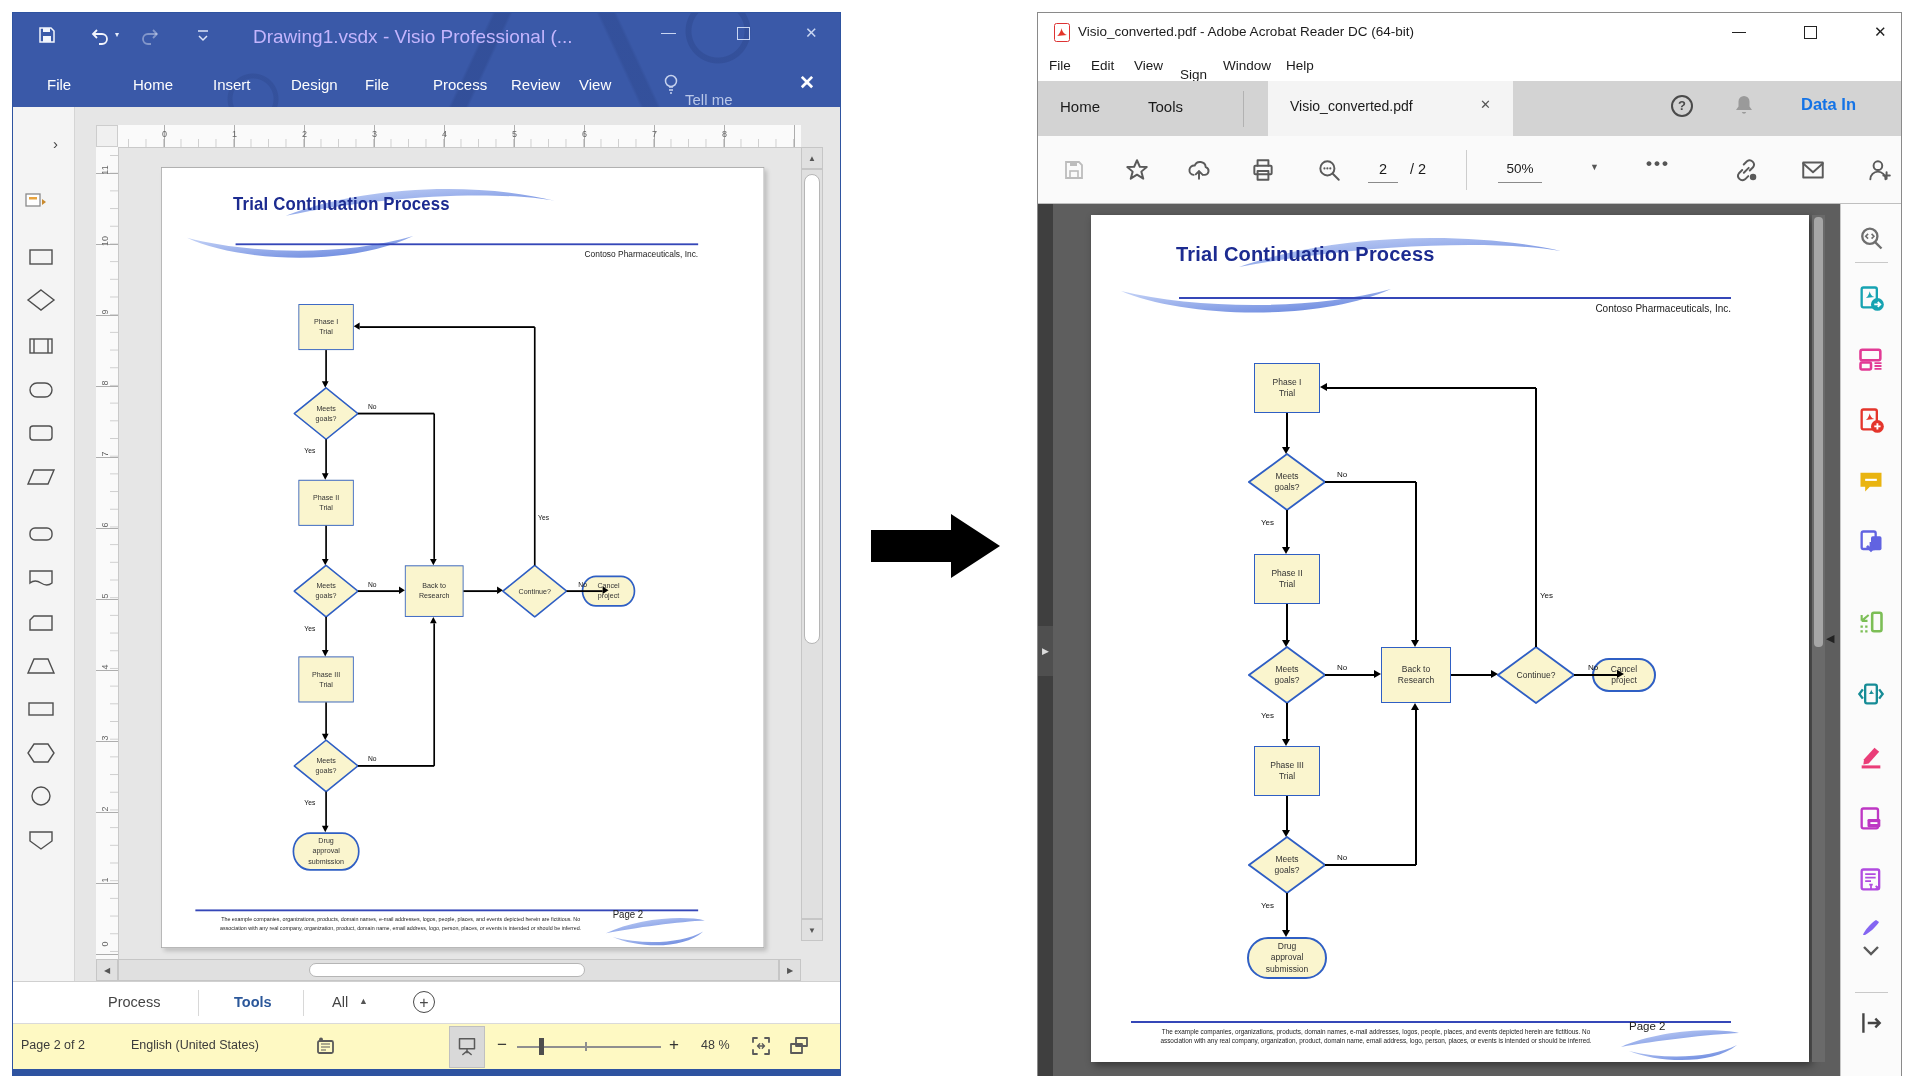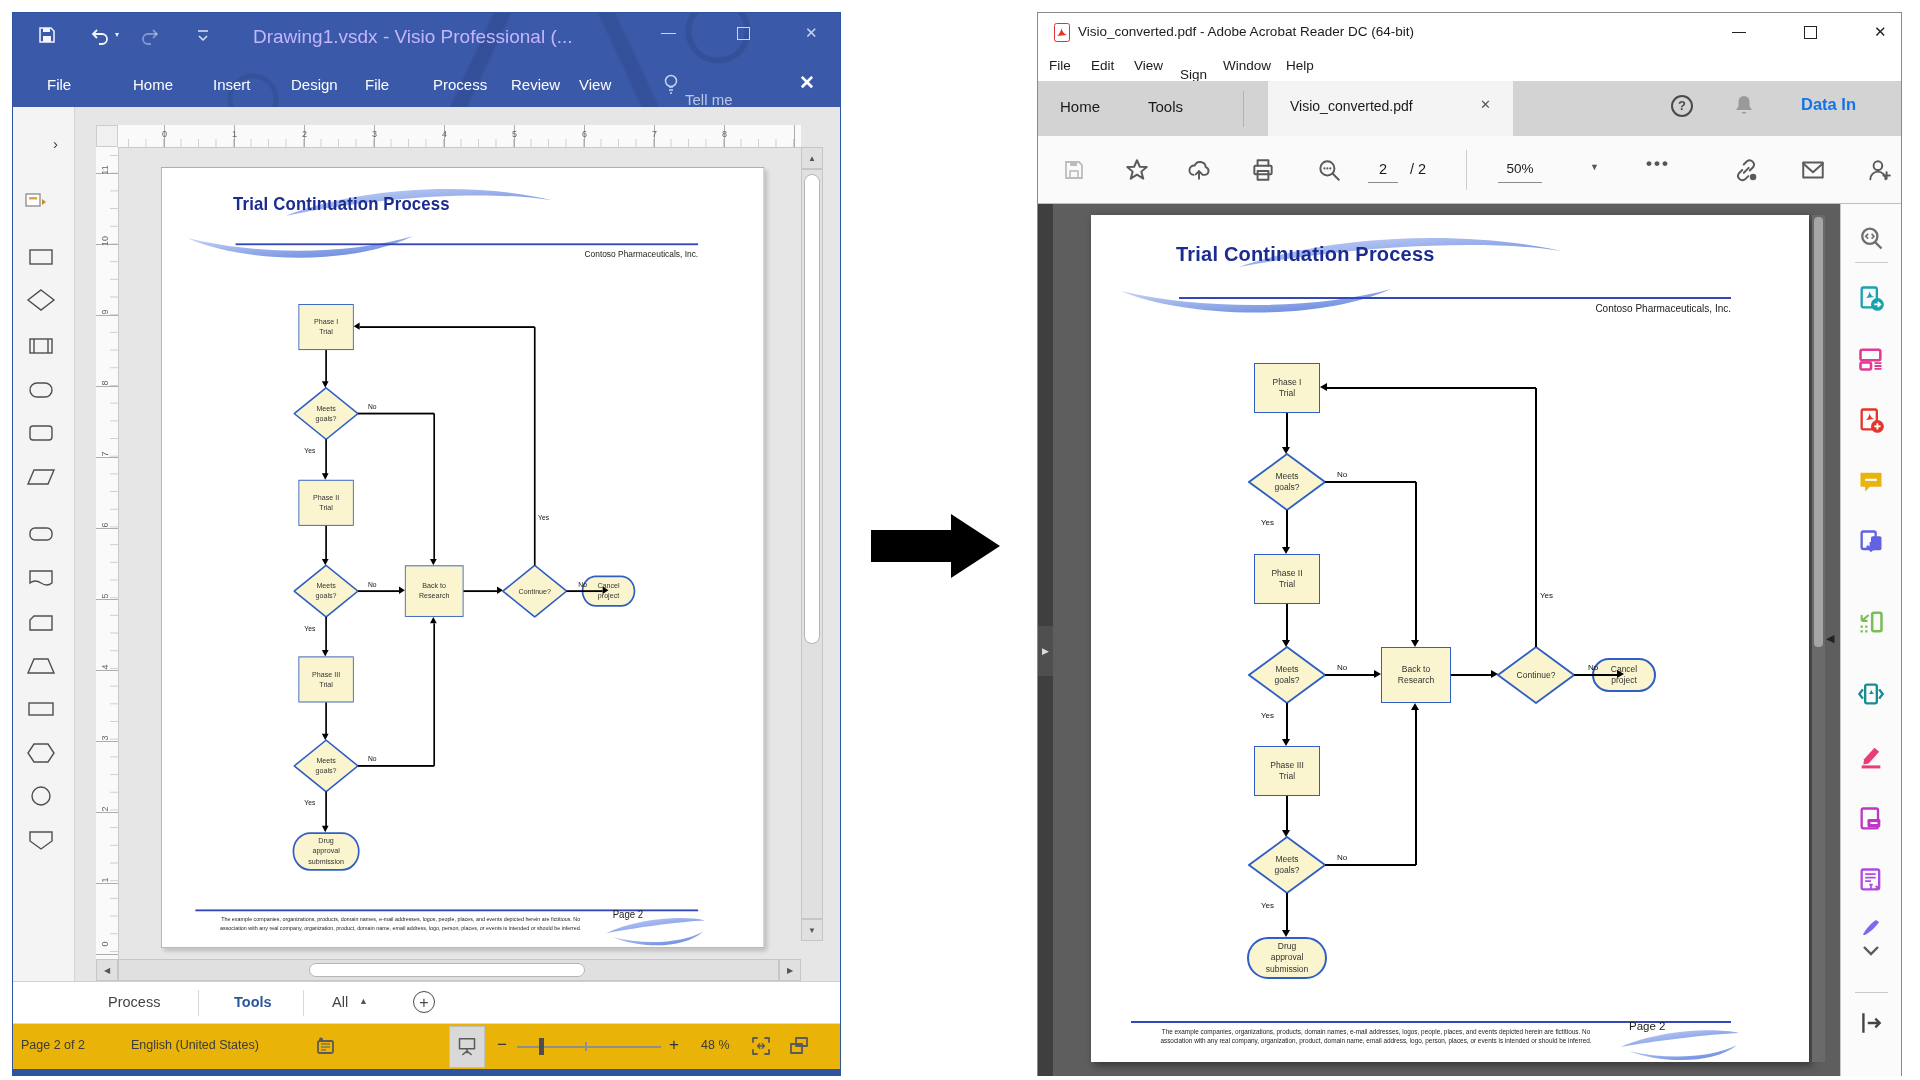--- a/index.html
+++ b/index.html
@@ -312,21 +312,21 @@
   <div class="a" style="left:0;top:968px;width:827px;height:42px;background:#FFF;border-top:1px solid #D0D0D0">
     <span class="a" style="left:95px;top:12px;font-size:14.5px;color:#444">Process</span>
     <span class="a" style="left:185px;top:8px;width:1px;height:26px;background:#D8D8D8"></span>
     <span class="a" style="left:221px;top:12px;font-size:14.5px;font-weight:bold;color:#2B579A">Tools</span>
     <span class="a" style="left:290px;top:8px;width:1px;height:26px;background:#D8D8D8"></span>
     <span class="a" style="left:319px;top:12px;font-size:14.5px;color:#444">All</span>
     <span class="a" style="left:346px;top:14px;font-size:9px;color:#555">▲</span>
     <div class="a" style="left:400px;top:9px;width:22px;height:22px;border:1.5px solid #4A4A4A;border-radius:50%;color:#4A4A4A;font-size:16px;line-height:21px;text-align:center;box-sizing:border-box">+</div>
   </div>
 
-  <div class="a" style="left:0;top:1010px;width:827px;height:46px;background:#eab308;border-top:1px solid #DADADA;font-size:12.5px;color:#3B3B3B">
+  <div class="a" style="left:0;top:1010px;width:827px;height:46px;background:#fef9c3;border-top:1px solid #DADADA;font-size:12.5px;color:#3B3B3B">
     <span class="a" style="left:8px;top:14px">Page 2 of 2</span>
     <span class="a" style="left:118px;top:14px">English (United States)</span>
     <svg class="a" style="left:300px;top:10px" width="24" height="24" viewBox="0 0 24 24">
       <rect x="5" y="7" width="15" height="12" rx="1.5" class="aic"></rect>
         <circle cx="8" cy="5.5" r="2" fill="#5A5A5A"></circle>
       <path d="M8,10 h9 M8,13 h9 M8,16 h5" stroke="#5A5A5A" stroke-width="1.2"></path>
     </svg>
     <div class="a" style="left:436px;top:2px;width:36px;height:42px;background:#D9D9D9;border:1px solid #C0C0C0;box-sizing:border-box">
       <svg style="margin:8px auto 0;display:block" width="20" height="24" viewBox="0 0 24 26">
           <rect x="3" y="3" width="18" height="12" class="aic"></rect>

